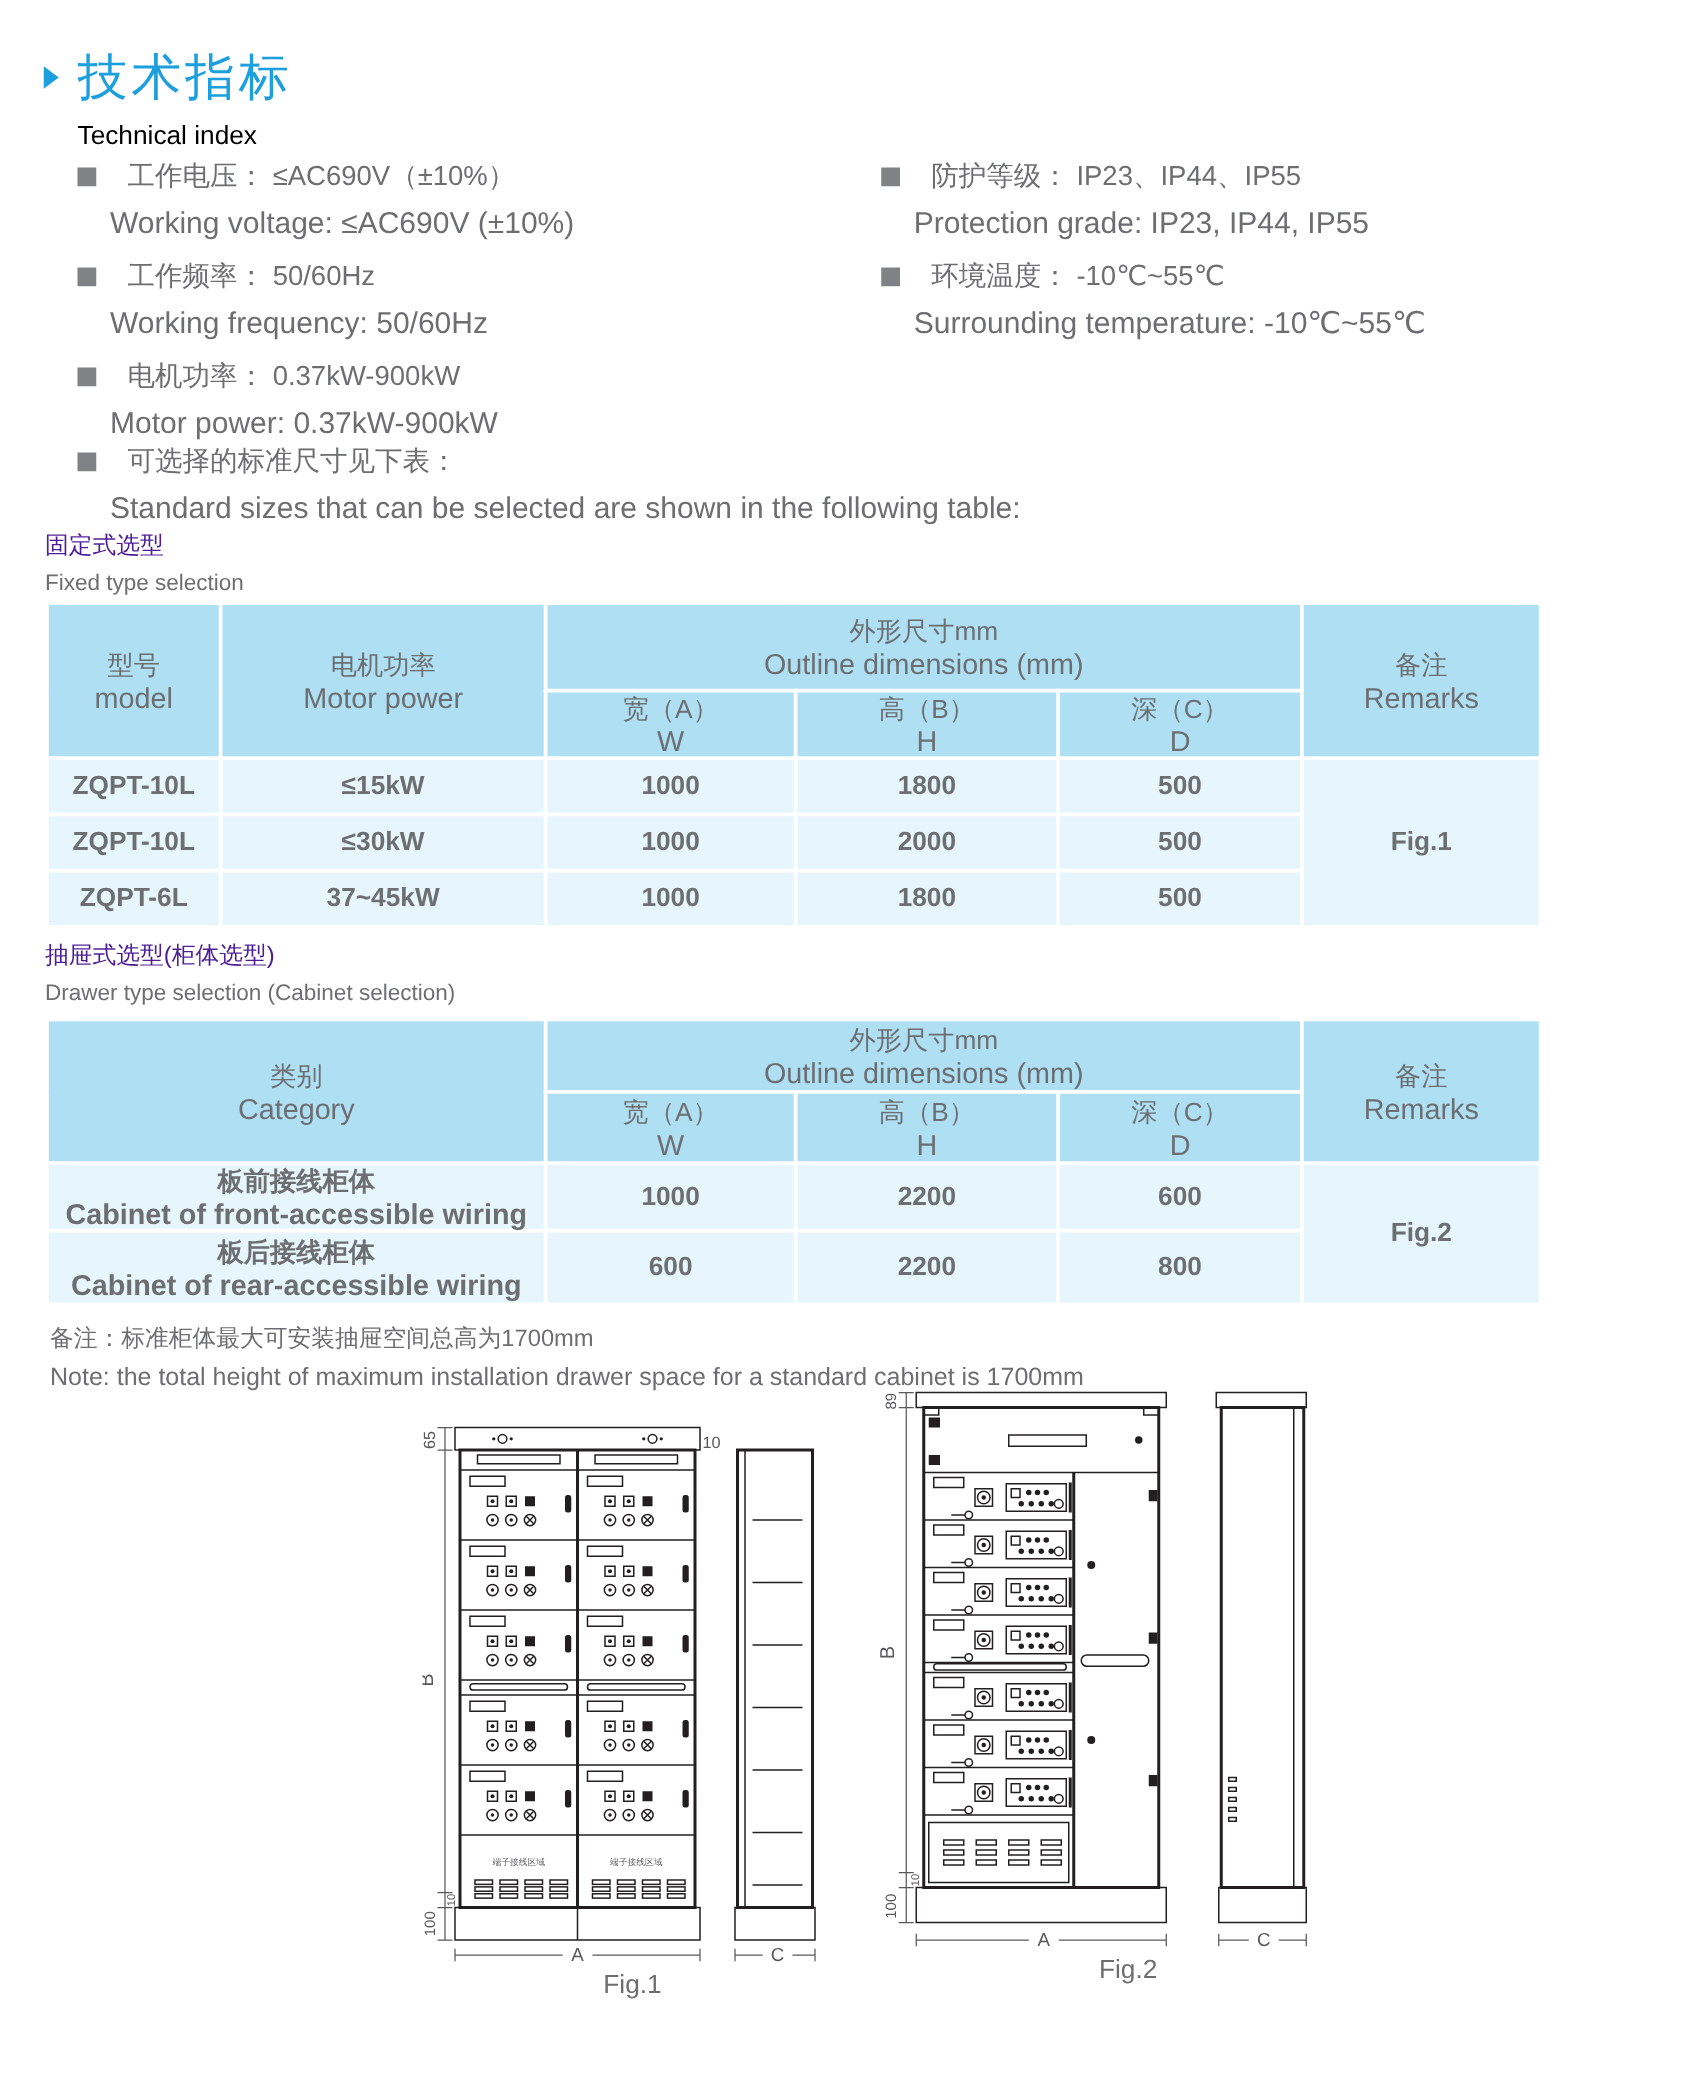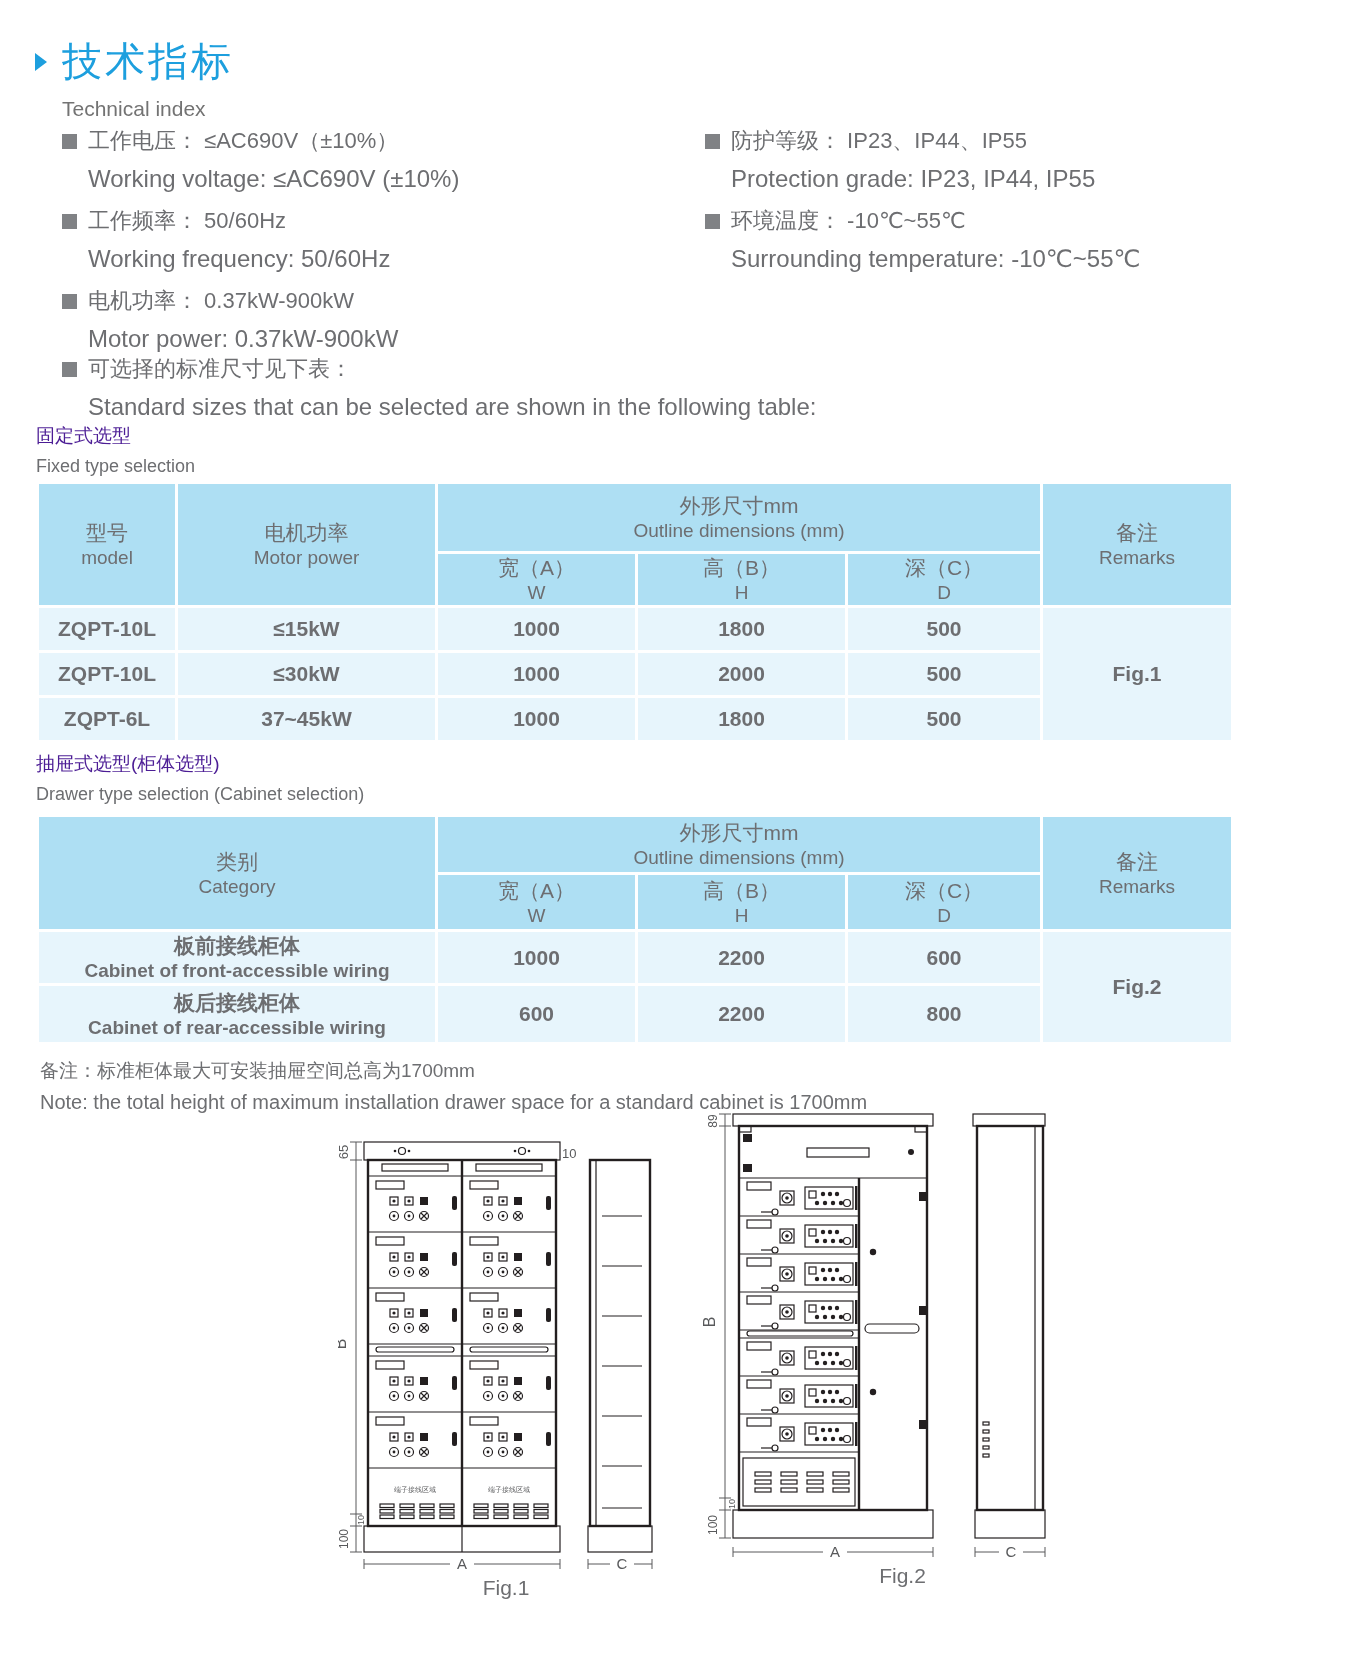--- a/index.html
+++ b/index.html
@@ -4,39 +4,39 @@
 <style>
   html,body{margin:0;padding:0;background:#fff;}
   .page{position:relative;width:1357px;height:1660px;background:#fff;overflow:hidden;
         font-family:"Liberation Sans","DejaVu Sans",sans-serif;color:#6D6E71;}
   
   .hdr{position:absolute;left:35px;top:34px;}
   .hdr-row{display:flex;align-items:center;}
   .tri{width:0;height:0;border-left:12px solid #1D9FDE;border-top:9px solid transparent;
        border-bottom:9px solid transparent;margin-right:15px;}
   .title-cn{font-size:40px;color:#1D9FDE;letter-spacing:3px;}
-  .title-en{font-size:21px;color:#737373;margin:8px 0 0 27px;}
+  .title-en{font-size:21px;color:#000000;margin:8px 0 0 27px;}
   
   .specs{position:absolute;left:62px;top:127px;width:1250px;display:flex;}
   .spec-col-l{width:643px;flex:none;}
-  .spec-cn{font-size:22px;color:#6D6E71;display:flex;align-items:center;line-height:28px;}
+  .spec-cn{font-size:22px;color:#6D6E71;display:flex;align-items:center;line-height:28px;gap:14px;}
   .bullet{width:15px;height:15px;background:#808285;margin-right:11px;flex:none;}
   .spec-en{font-size:24px;color:#6D6E71;margin:11px 0 15px 26px;line-height:26px;}
   .intro{position:absolute;left:62px;top:355px;}
   
   .sec{position:absolute;left:36px;}
   .sec-cn{font-size:19px;color:#4c1d95;}
   .sec-en{font-size:18px;color:#6D6E71;margin-top:7px;}
   
   table{border-collapse:collapse;table-layout:fixed;position:absolute;left:36px;}
   td{border:3px solid #fff;text-align:center;vertical-align:middle;padding:0;color:#6D6E71;}
   .hd{background:#AEDFF3;}
   .bd{background:#E7F5FC;font-weight:bold;}
   .cell-cn{font-size:21px;line-height:27px;}
-  .cell-en{font-size:19px;line-height:24px;}
+  .cell-en{font-size:23px;line-height:24px;}
   .num{font-size:21px;}
   
   .note{position:absolute;left:40px;top:1058px;}
   .note-cn{font-size:19px;}
   .note-en{font-size:20px;margin-top:7px;}
   
   .fig{position:absolute;}
   .fig-caption{font-size:21px;color:#6D6E71;text-align:center;margin-top:2px;}
   svg{display:block;}
   svg text{font-family:"Liberation Sans","DejaVu Sans",sans-serif;fill:#58595B;}

